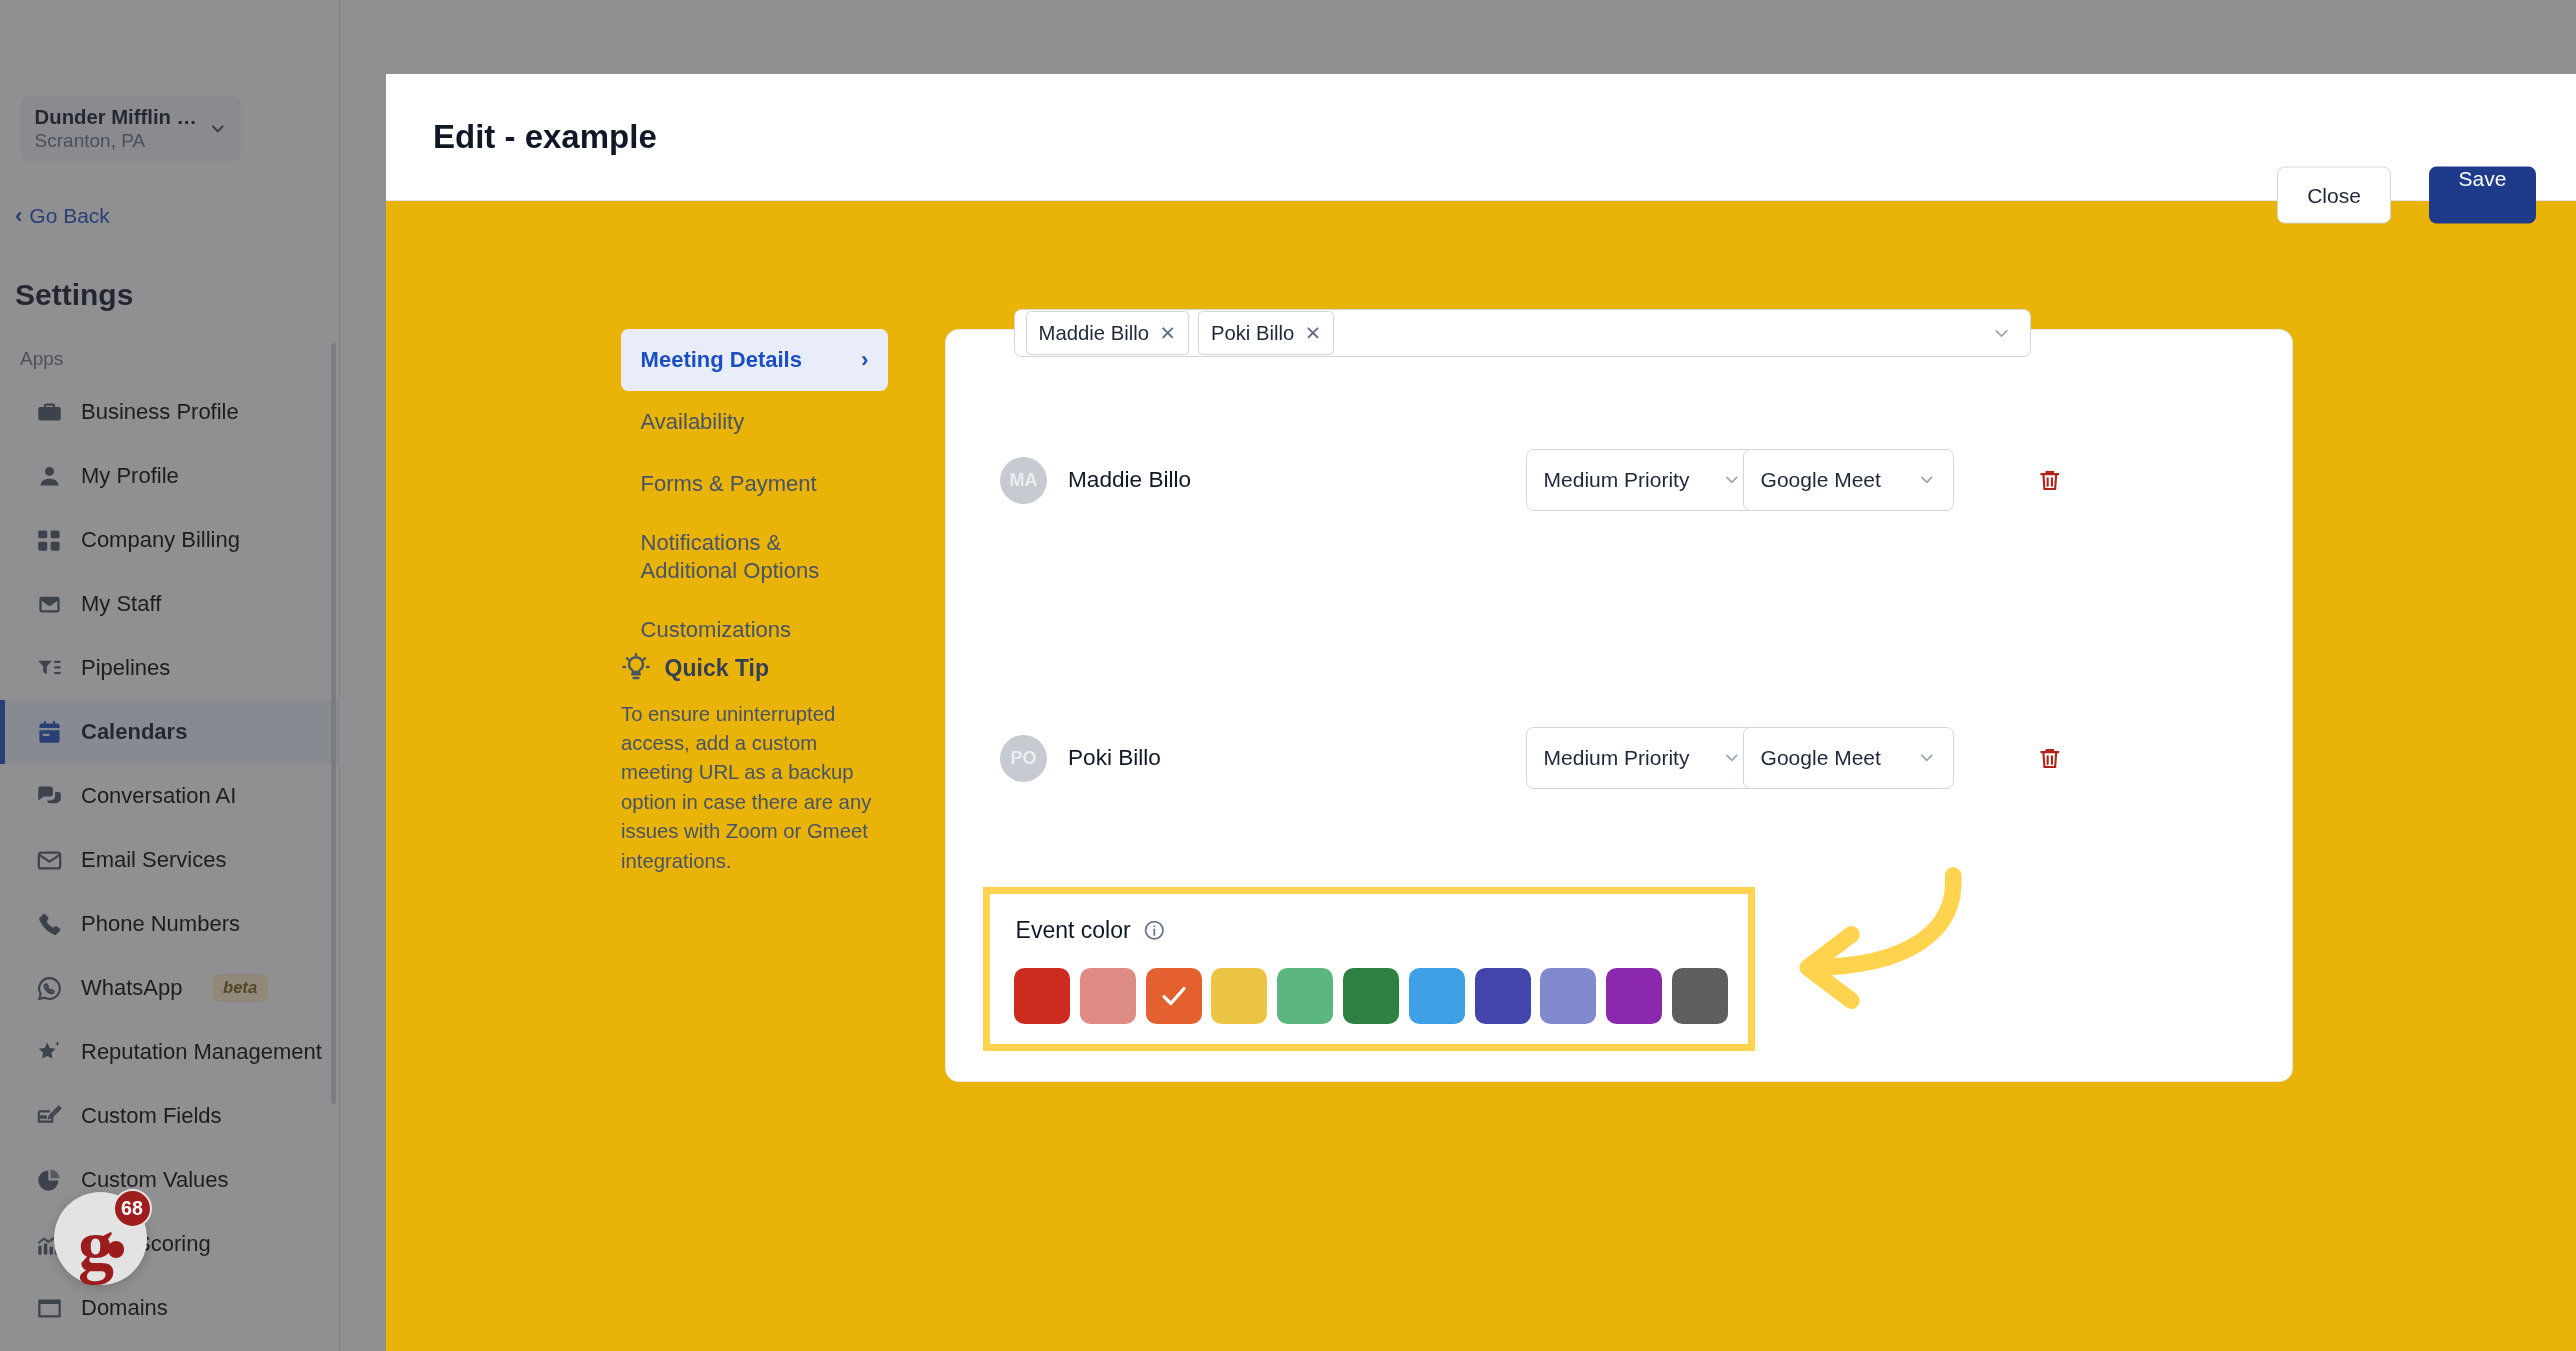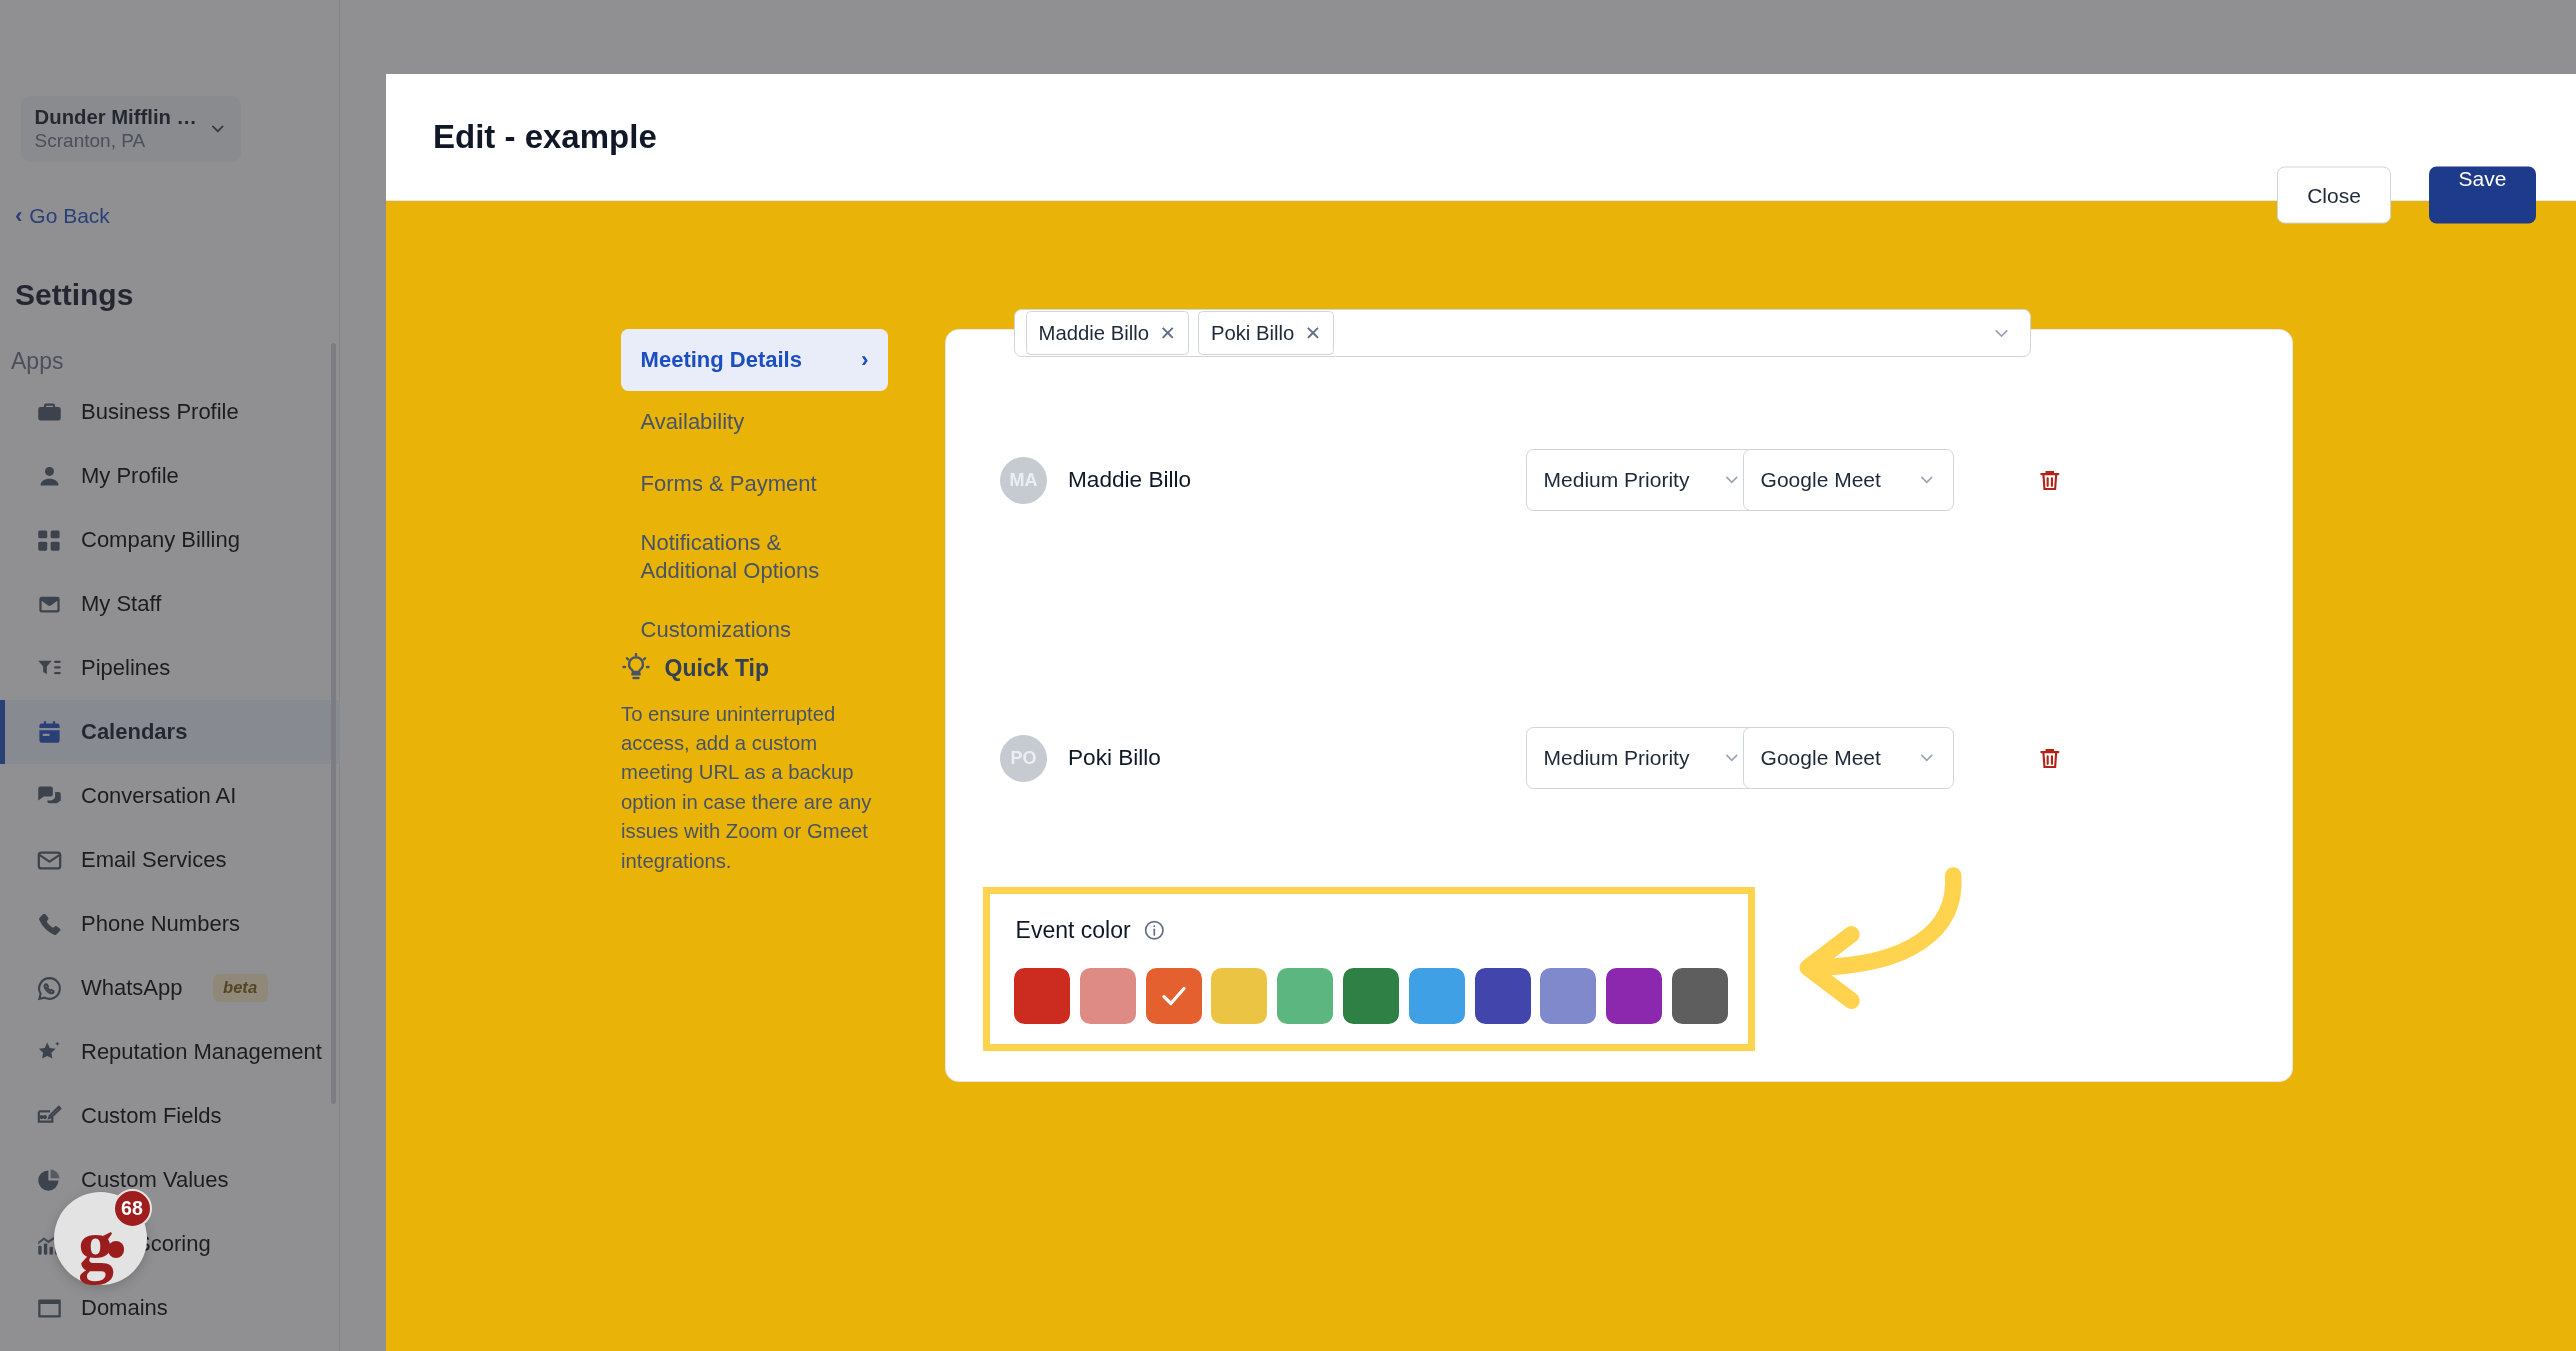--- a/index.html
+++ b/index.html
@@ -37,22 +37,22 @@
     display:flex; align-items:center; gap:6.8px;
     font-size:21px; color:#1b4ec2; font-weight:400;
   }
   .go-back .caret { font-size:22.6px; line-height:1; font-weight:700; }
 
   .settings-title {
     position:absolute; left:15px; top:278px;
     font-size:30px; font-weight:700; color:#101828;
   }
   .apps-label {
-    position:absolute; left:11px; top:348px;
-    font-size:23px; color:#667085;
+    position:absolute; left:20px; top:348px;
+    font-size:19px; color:#667085;
   }
 
   .nav { position:absolute; left:0; top:380px; width:340px; }
   .nav-item {
     position:relative; height:64px;
     display:flex; align-items:center; gap:18px;
     padding-left:36px;
   }
   .nav-item .ico { width:27px; height:27px; flex:0 0 auto; color:#475467; display:block; }
   .nav-item .label { font-size:22px; color:#000000; white-space:nowrap; }

